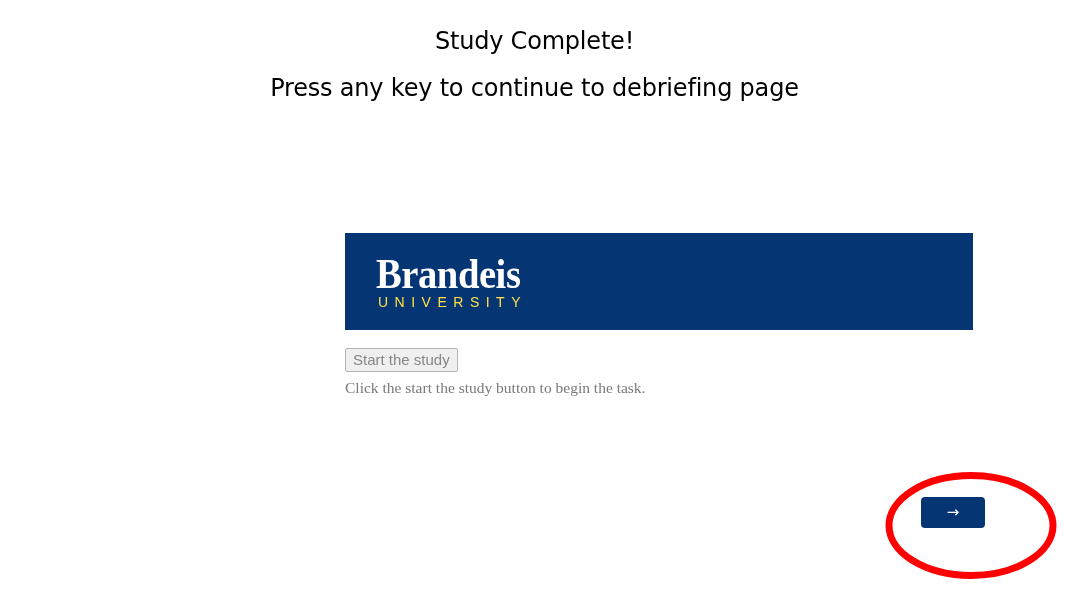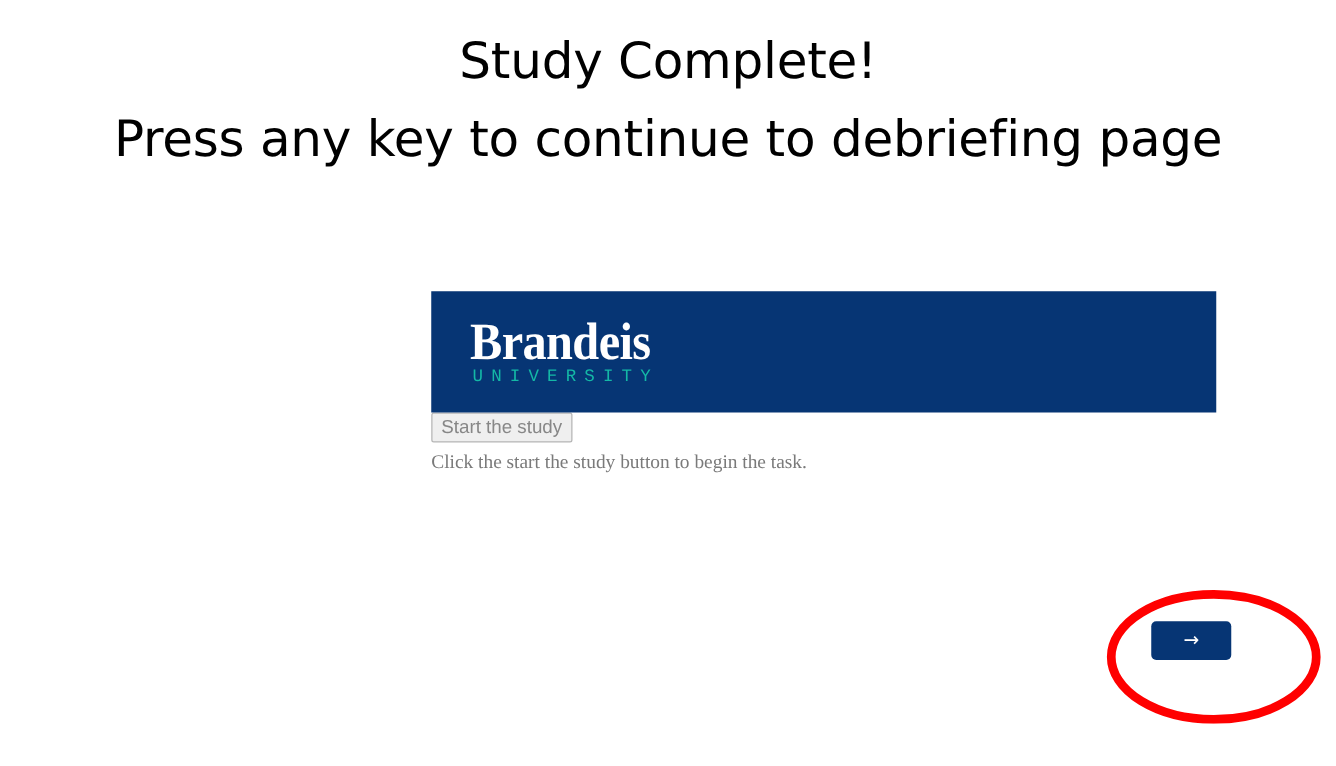--- a/index.html
+++ b/index.html
@@ -21,21 +21,21 @@
     position: absolute;
     left: 0;
     top: 0;
     width: 1069px;
     text-align: center;
   }
   .heading-line {
     color: #000000;
     font-family: "DejaVu Sans", sans-serif;
     font-weight: 400;
-    font-size: 40px;
+    font-size: 24px;
     line-height: 1.0;
     white-space: nowrap;
     letter-spacing: -0.2px;
   }
   .heading-line.line-1 {
     margin-top: 29px;
   }
   .heading-line.line-2 {
     margin-top: 23px;
     text-align: center;
@@ -66,30 +66,31 @@
     font-size: 42px;
     line-height: 42px;
     letter-spacing: -0.5px;
     transform: scaleX(0.92);
     transform-origin: left top;
   }
   .brandeis-subwordmark {
     position: absolute;
     left: 33px;
     top: 62px;
-    color: #14b8a6;
-    font-family: Liberation Mono, monospace;
+    color: #fde047;
+    font-family: Liberation Sans, sans-serif;
     font-weight: 400;
     font-size: 14px;
     line-height: 14px;
     letter-spacing: 6.5px;
   }
 
   
   .start-row {
+    margin-top: 18px;
   }
   .start-button {
     display: inline-block;
     background: #efefef;
     border: 1px solid #b5b5b5;
     border-radius: 2px;
     color: #878787;
     font-family: "Liberation Sans", sans-serif;
     font-size: 15px;
     line-height: 15px;

